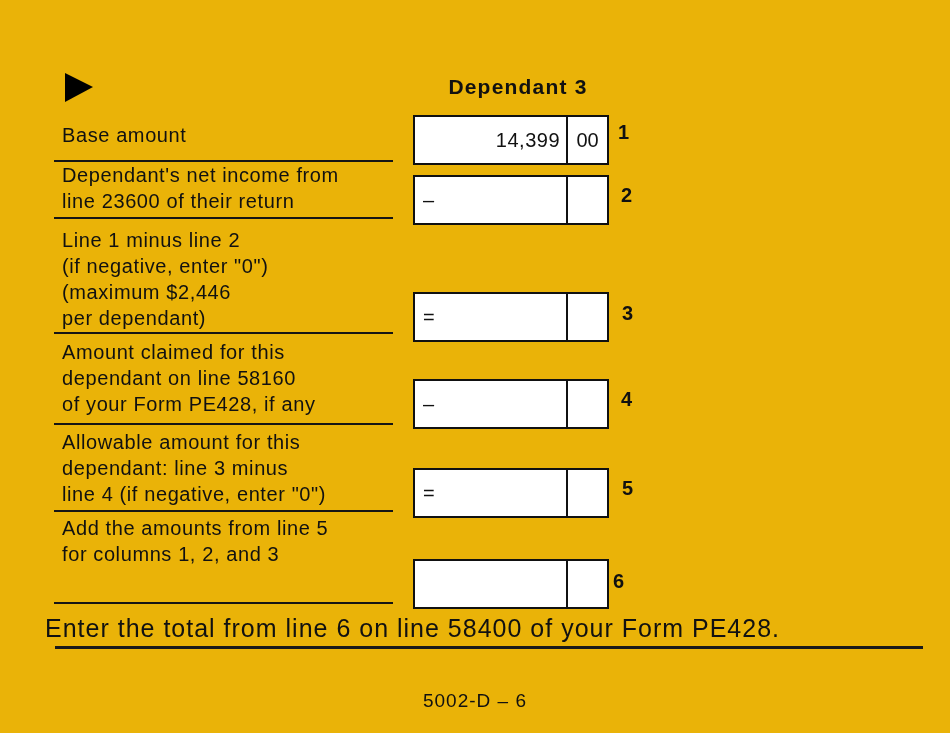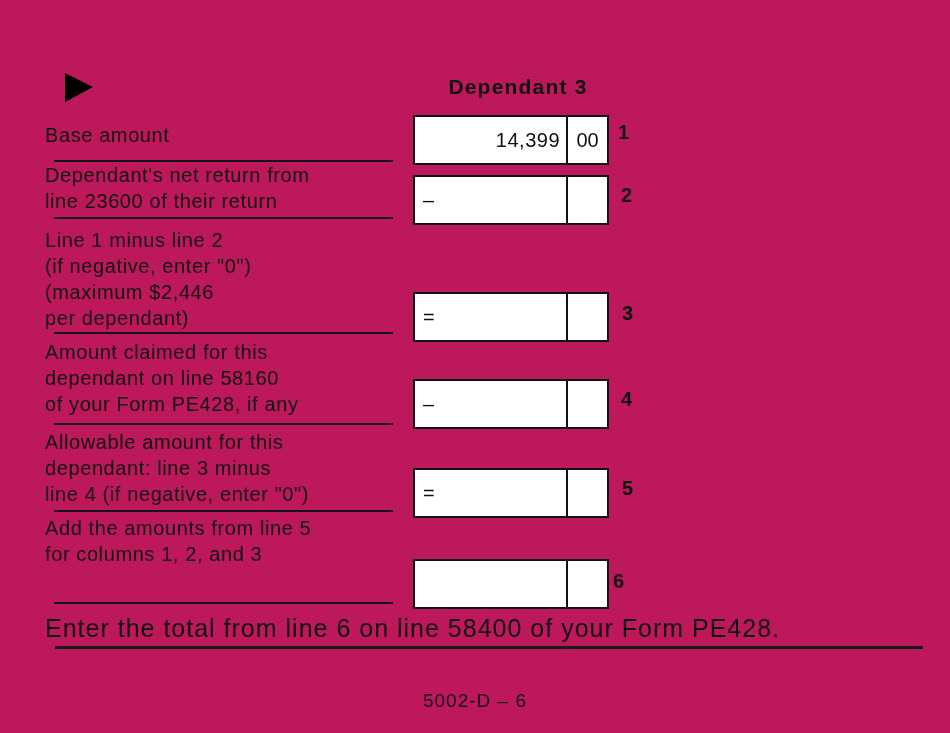--- a/index.html
+++ b/index.html
@@ -1,29 +1,29 @@
 <!DOCTYPE html>
 <html><head>
 <meta charset="utf-8">
 <style>
   html,body{margin:0;padding:0;background:#fff;}
   #page{
-    position:relative;width:950px;height:733px;background:#be185d;overflow:hidden;
+    position:relative;width:950px;height:733px;background:#eab308;overflow:hidden;
     font-family:"Liberation Sans",sans-serif;color:#111;
   }
   .tri{
     position:absolute;left:65px;top:73px;width:0;height:0;
     border-left:28px solid #000;border-top:14px solid transparent;border-bottom:15px solid transparent;
   }
   .hdr{
     position:absolute;left:398px;top:75px;width:240px;text-align:center;
     font-weight:bold;font-size:21px;letter-spacing:1.2px;
   }
   .lbl{
-    position:absolute;left:45px;width:360px;font-size:20px;line-height:26px;letter-spacing:0.6px;
+    position:absolute;left:62px;width:360px;font-size:20px;line-height:26px;letter-spacing:0.6px;
   }
   .lbl .b{font-weight:normal;}
   .lbl span{display:block;}
   .ul{position:absolute;left:54px;width:339px;height:2px;background:#151515;}
   .box{
     position:absolute;left:413px;width:196px;height:50px;box-sizing:border-box;
     border:2px solid #111;display:flex;background:#fff;
   }
   .box .main{
     flex:1;display:flex;align-items:center;justify-content:space-between;
@@ -54,21 +54,21 @@
   <div class="box" style="top:115px">
     <div class="main">
       <span></span>
       <span>14,399</span>
     </div>
     <div class="cents">00</div>
   </div>
   <div class="num" style="left:618px;top:121px">1</div>
 
   <div class="lbl" style="top:162px">
-    <span>Dependant's net return from</span>
+    <span>Dependant's net income from</span>
     <span>line 23600 of their return</span>
   </div>
   <div class="ul" style="top:217px"></div>
   <div class="box" style="top:175px">
     <div class="main">
       <span>–</span>
       <span></span>
     </div>
     <div class="cents"></div>
   </div>

